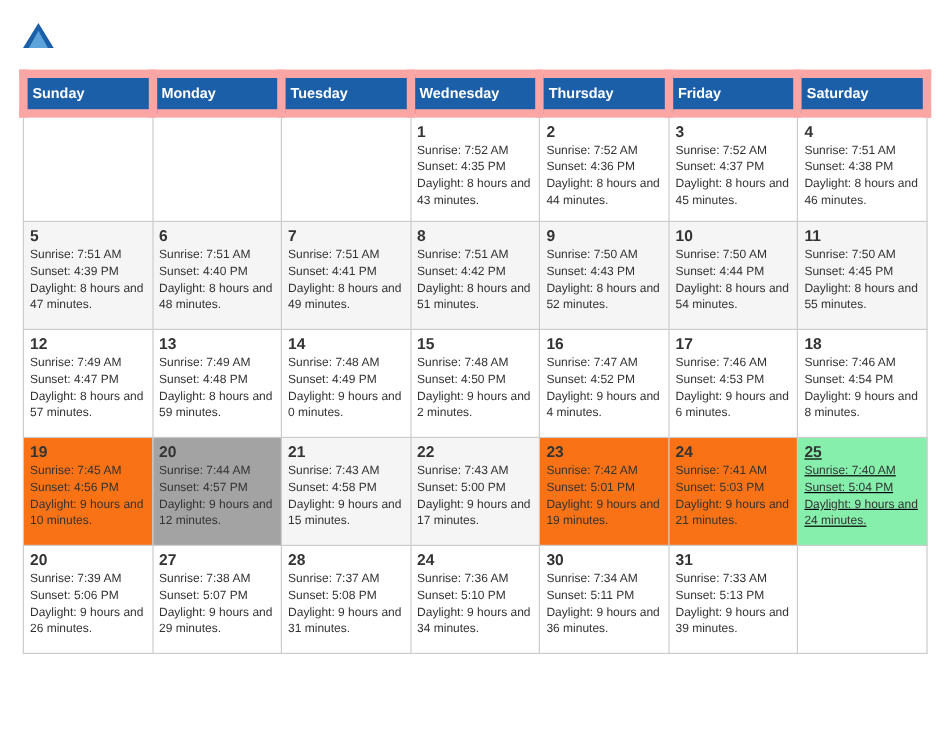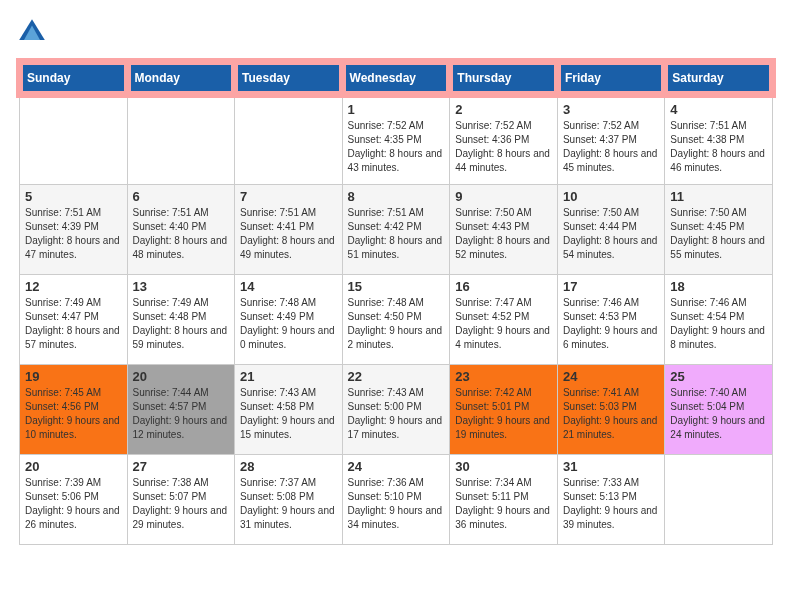--- a/index.html
+++ b/index.html
@@ -273,21 +273,21 @@
         <div class="day-info">
           Sunrise: 7:42 AM<br>Sunset: 5:01 PM<br>Daylight: 9 hours and 19 minutes.
         </div>
       </td>
         <td style="background: #f97316; margin-top: 48px;">
         <span class="day-num">24</span>
         <div class="day-info">
           Sunrise: 7:41 AM<br>Sunset: 5:03 PM<br>Daylight: 9 hours and 21 minutes.
         </div>
       </td>
-        <td style="background: #f0abfc;">
+        <td style="background: #86efac; text-decoration: underline;">
         <span class="day-num">25</span>
         <div class="day-info">
           Sunrise: 7:40 AM<br>Sunset: 5:04 PM<br>Daylight: 9 hours and 24 minutes.
         </div>
       </td>
       </tr>
       <tr>
         <td>
         <span class="day-num">20</span>
         <div class="day-info">

